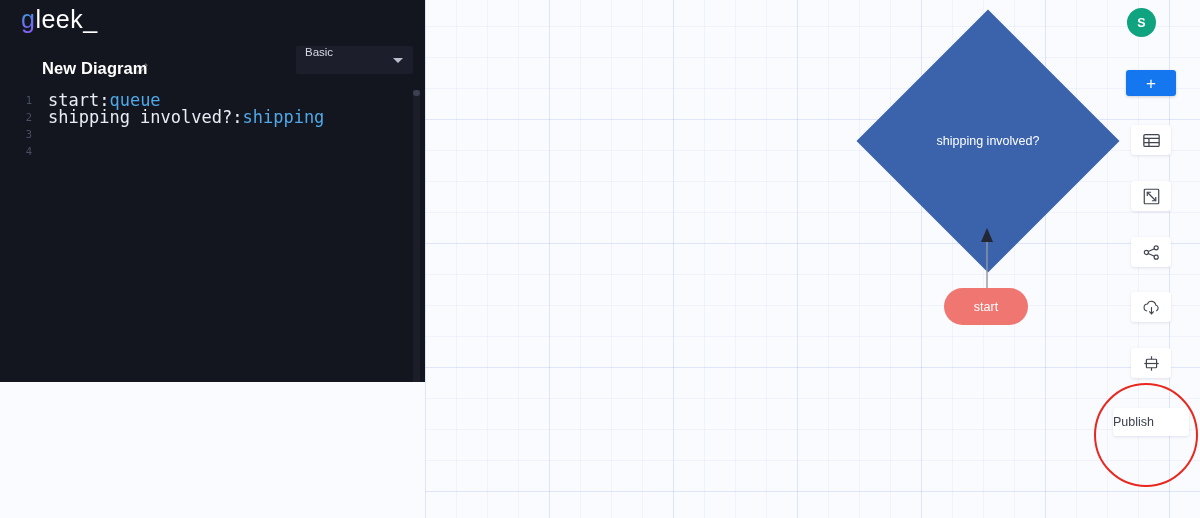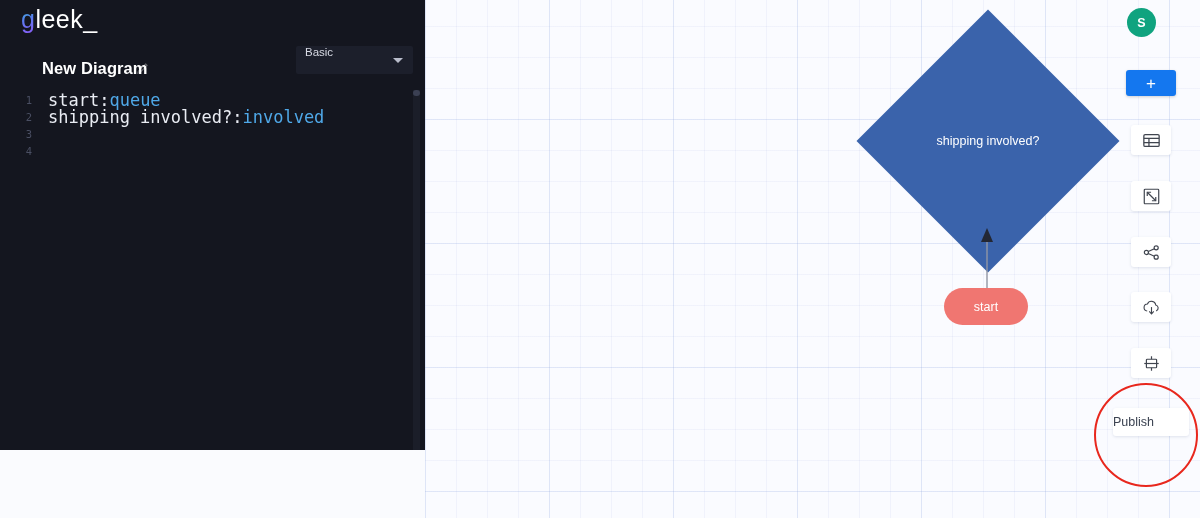--- a/index.html
+++ b/index.html
@@ -7,21 +7,21 @@
     width: 1200px; height: 518px;
     overflow: hidden;
     font-family: "Liberation Sans", sans-serif;
     background: #fafbfe;
   }
   #app { position: relative; width: 1200px; height: 518px; }
 
   
   .editor-panel {
     position: absolute; left: 0; top: 0;
-    width: 425px; height: 450px;
+    width: 425px; height: 382px;
     background: #14161f;
     overflow: hidden;
   }
   .logo {
     position: absolute; left: 21px; top: 4px;
     font-size: 25px; font-weight: 400;
     letter-spacing: 0.5px;
     font-family: "Liberation Sans", sans-serif;
     line-height: 30px;
   }
@@ -252,21 +252,21 @@
 
     <div class="code-area">
       <div class="gutter">
         <div>1</div>
         <div>2</div>
         <div>3</div>
         <div>4</div>
       </div>
       <div class="code-lines">
         <div class="ln"><span>start:</span><span class="tok-type">queue</span></div>
-        <div class="ln"><span>shipping involved?:</span><span class="tok-type">involved</span></div>
+        <div class="ln"><span>shipping involved?:</span><span class="tok-type">shipping</span></div>
         <div class="ln"></div>
       </div>
     </div>
 
     <div class="scroll-track"></div>
     <div class="scroll-thumb"></div>
   </div>
 
   <div class="canvas">
 

